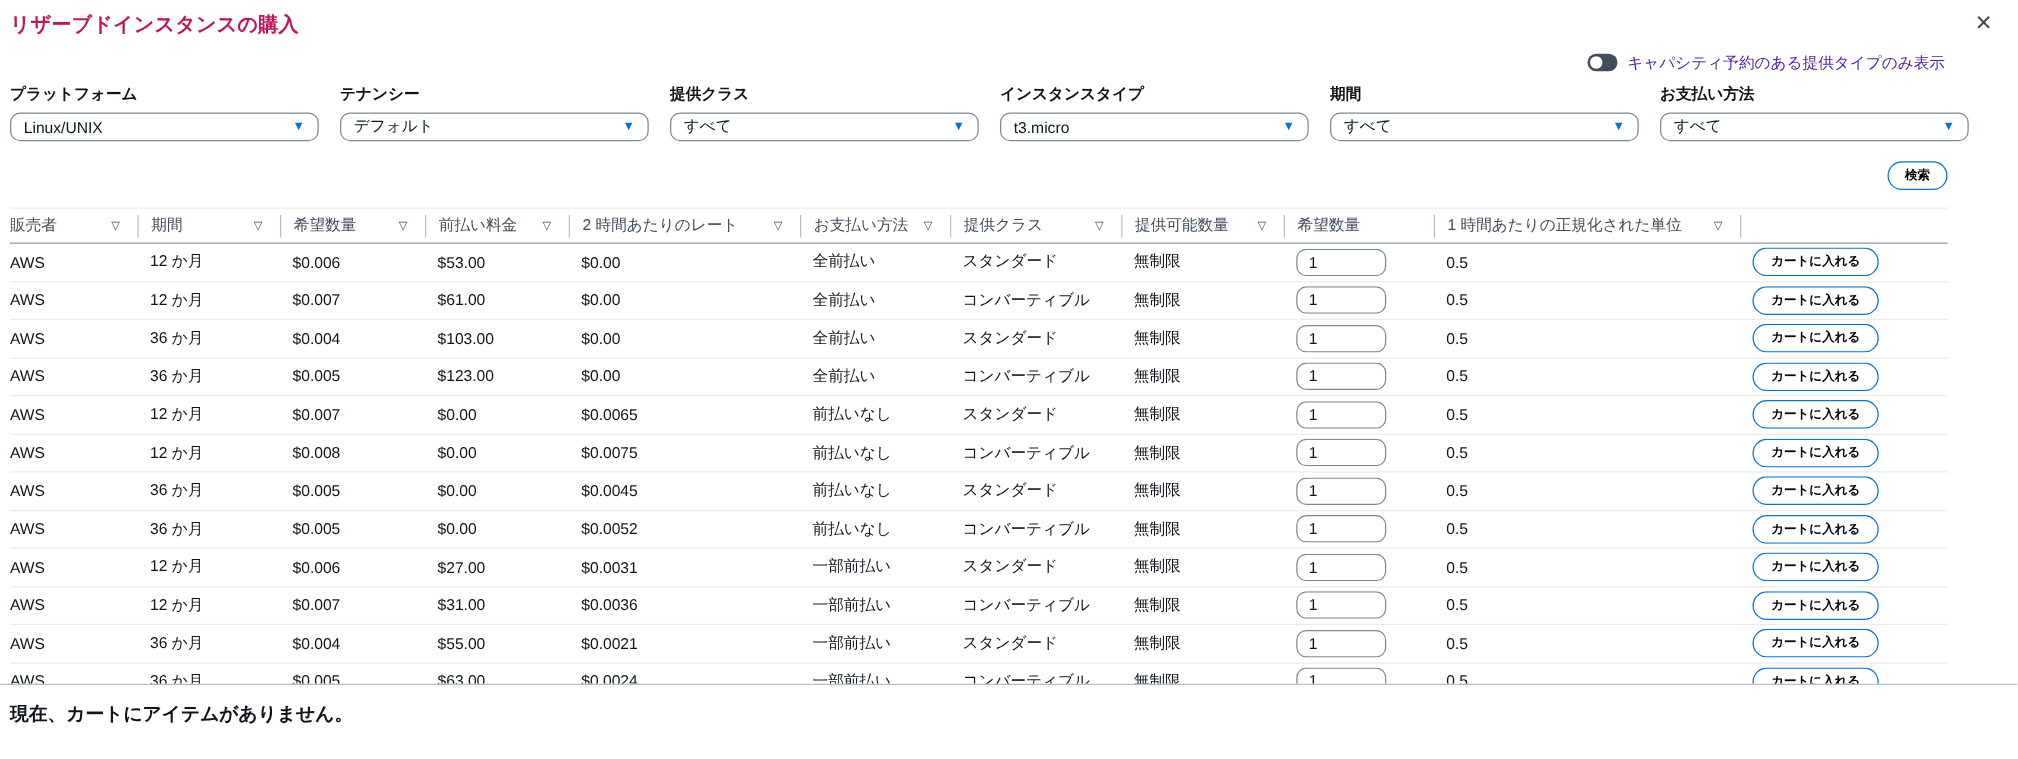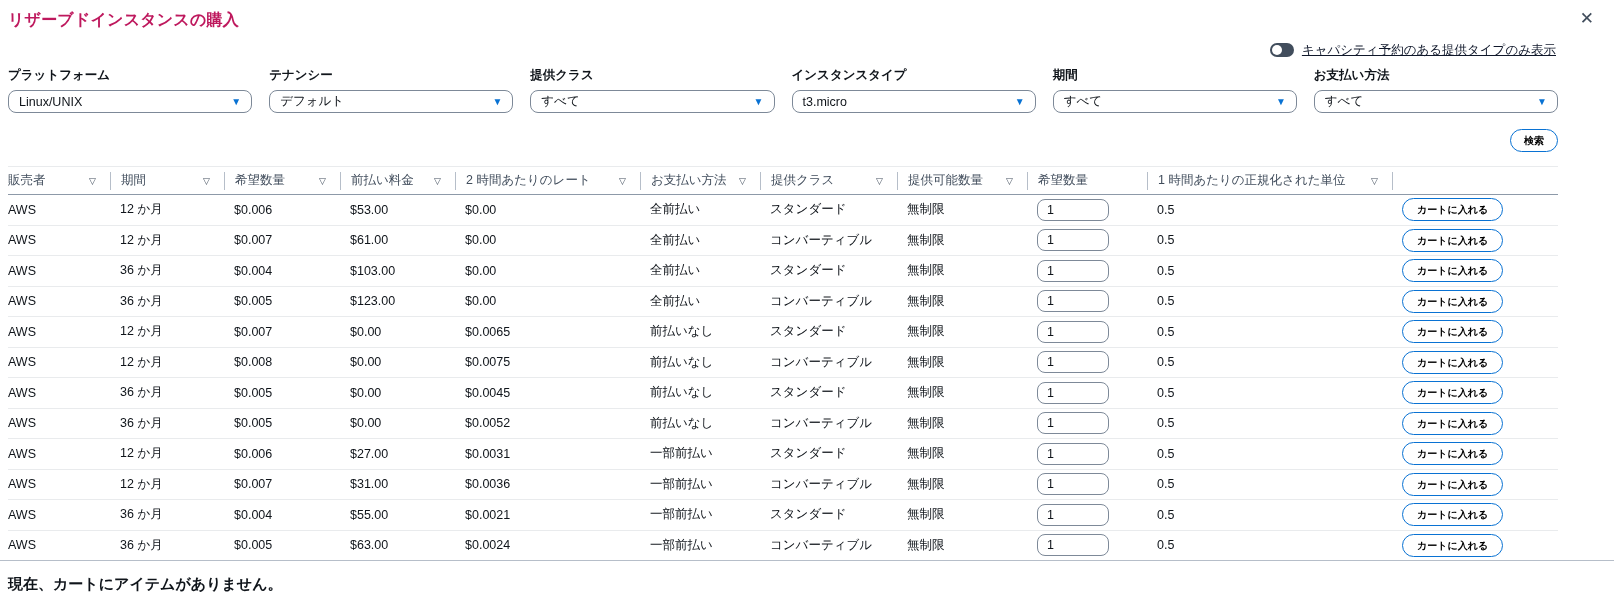--- a/index.html
+++ b/index.html
@@ -27,26 +27,26 @@
     gap: 8px; padding: 10px 58px 0 8px; height: 28px;
   }
   .toggle {
     width: 24px; height: 14px; border-radius: 8px; background: #414d5c;
     position: relative; cursor: pointer; flex: none; border: none;
   }
   .toggle .knob {
     position: absolute; left: 2px; top: 2px; width: 10px; height: 10px;
     border-radius: 50%; background: #ffffff;
   }
-  .toggle-label { color: #0f172a; font-size: 12.5px; text-decoration: underline; }
+  .toggle-label { color: #4c1d95; font-size: 12.5px; }
 
   
   .filters {
     display: grid; grid-template-columns: repeat(6, 1fr); gap: 0 17px;
-    padding: 8px 56px 0 8px;
+    padding: 8px 39px 0 8px;
   }
   .filter-label { font-weight: bold; font-size: 12.5px; color: #0f141a; margin-bottom: 6px; display: block; }
   .select {
     height: 23px; border: 1.5px solid #7d8998; border-radius: 8px;
     display: flex; align-items: center; justify-content: space-between;
     padding: 0 10px; background: #fff; cursor: pointer; width: 100%;
     font-size: 12.5px; color: #0f141a;
   }
   .caret { color: #0972d3; font-size: 10px; line-height: 1; }
 
@@ -85,21 +85,21 @@
   .qty-input {
     width: 72px; height: 22px; border: 1.5px solid #7d8998; border-radius: 8px;
     padding: 0 0 0 9px; font-size: 12.5px; color: #0f141a; background: #fff;
     font-family: inherit;
   }
   .td-action { display: flex; justify-content: flex-start; padding-left: 10px; }
   .cart-btn { padding: 2px 14px; }
 
   
   .dlg-footer {
-    position: absolute; left: 0; right: 0; bottom: 0; height: 47px;
+    position: absolute; left: 0; right: 0; bottom: 13px; height: 47px;
     border-top: 1px solid #b6bec9;
     display: flex; align-items: center; justify-content: space-between;
     padding: 0 18px 0 8px; background: #fff;
   }
   .empty-cart-msg { font-size: 15px; font-weight: bold; color: #0f141a; }
   .footer-actions { display: flex; align-items: center; gap: 22px; }
   .link-btn {
     background: none; border: none; color: #0972d3; font-weight: bold;
     font-size: 13px; cursor: pointer; font-family: inherit;
   }

